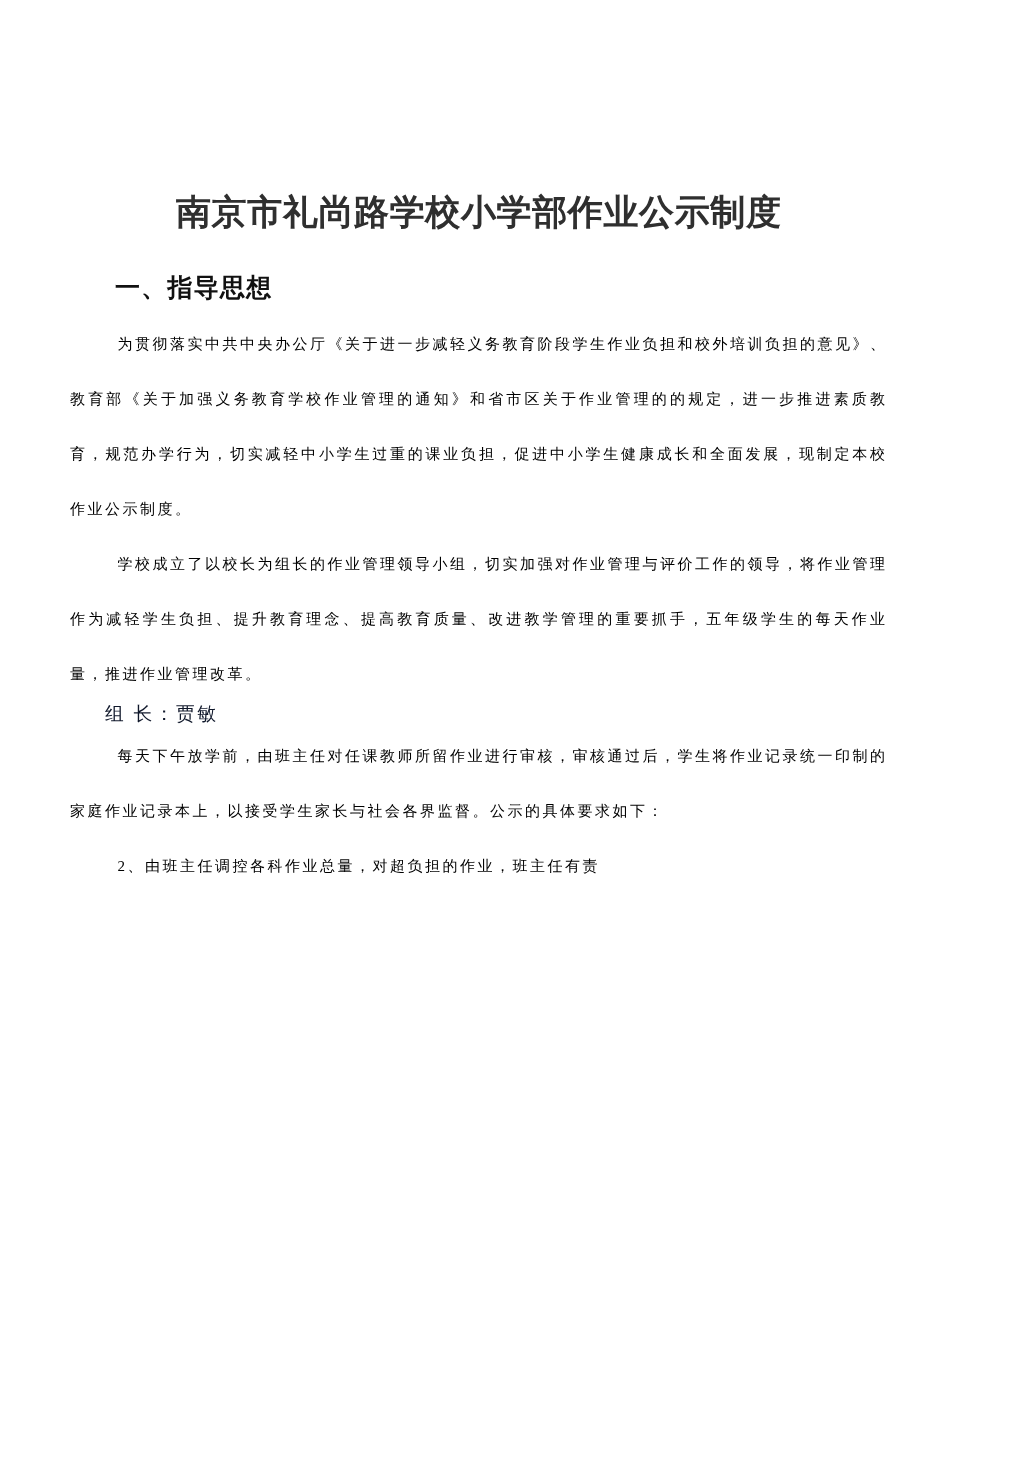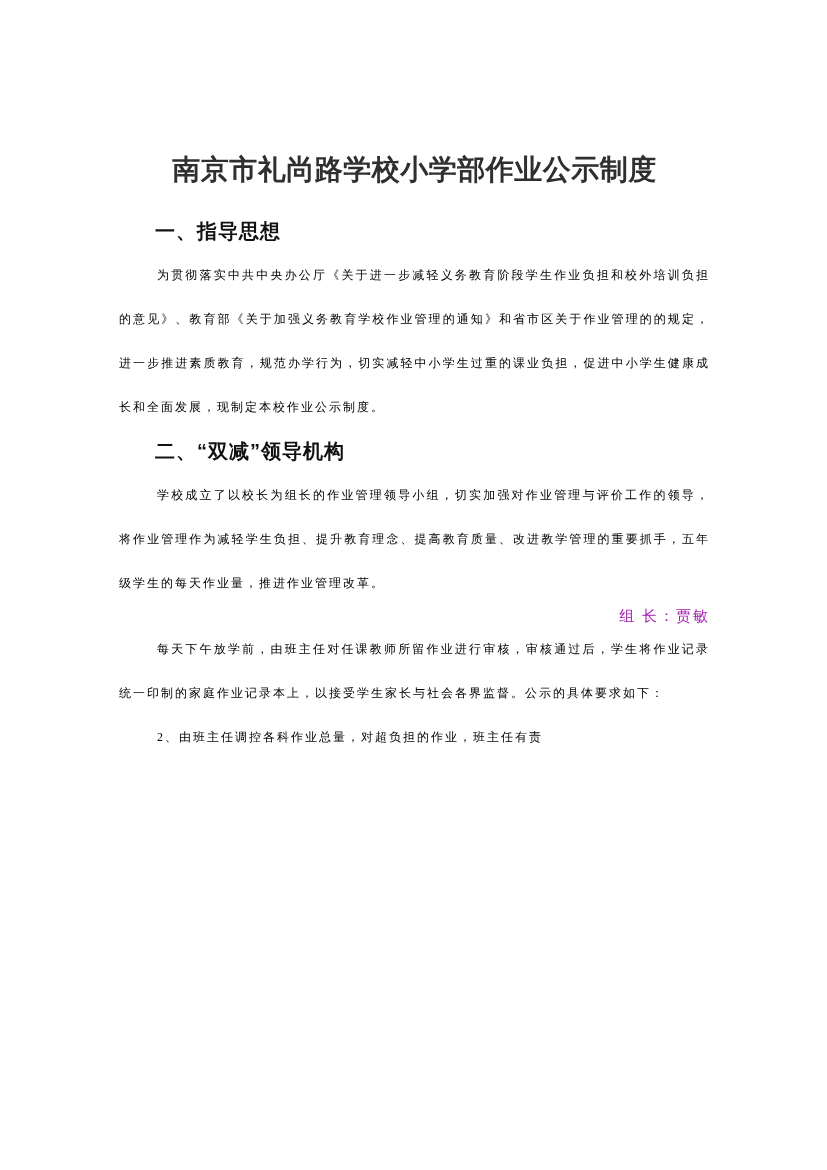--- a/index.html
+++ b/index.html
@@ -7,21 +7,21 @@
     padding: 0;
     background: #ffffff;
   }
   .page {
     position: relative;
     width: 827px;
     height: 1007px;
     margin: 0 auto;
     background: #ffffff;
     box-sizing: border-box;
-    padding: 145px 117px 0 119px;
+    padding: 145px 117px 0 56px;
     overflow: hidden;
     font-family: "Liberation Serif", serif;
     color: #000000;
   }
   .doc-title {
     margin: 0 0 14px 0;
     text-align: center;
     font-family: "Liberation Sans", sans-serif;
     font-weight: 700;
     font-size: 28px;
@@ -50,36 +50,34 @@
     color: #000000;
   }
   .roster {
     padding-left: 28px;
   }
   .roster-line {
     font-size: 15px;
     line-height: 22px;
     letter-spacing: 2px;
     white-space: pre-wrap;
-    color: #a21caf;
-    text-align: right;
+    color: #0f172a;
   }
 </style>
 </head>
 <body>
 
 <div class="page">
 
   <h1 class="doc-title">南京市礼尚路学校小学部作业公示制度</h1>
 
   <h2 class="heading">一、指导思想</h2>
 
   <p class="body-para">为贯彻落实中共中央办公厅《关于进一步减轻义务教育阶段学生作业负担和校外培训负担的意见》、教育部《关于加强义务教育学校作业管理的通知》和省市区关于作业管理的的规定，进一步推进素质教育，规范办学行为，切实减轻中小学生过重的课业负担，促进中小学生健康成长和全面发展，现制定本校作业公示制度。</p>
 
-  <h2 class="heading">二、“双减”领导机构</h2>
 
   <p class="body-para">学校成立了以校长为组长的作业管理领导小组，切实加强对作业管理与评价工作的领导，将作业管理作为减轻学生负担、提升教育理念、提高教育质量、改进教学管理的重要抓手，五年级学生的每天作业量，推进作业管理改革。</p>
 
   <div class="roster">
     <div class="roster-line">组 长：贾敏</div>
   </div>
 
 
   <p class="body-para">每天下午放学前，由班主任对任课教师所留作业进行审核，审核通过后，学生将作业记录统一印制的家庭作业记录本上，以接受学生家长与社会各界监督。公示的具体要求如下：</p>
 

